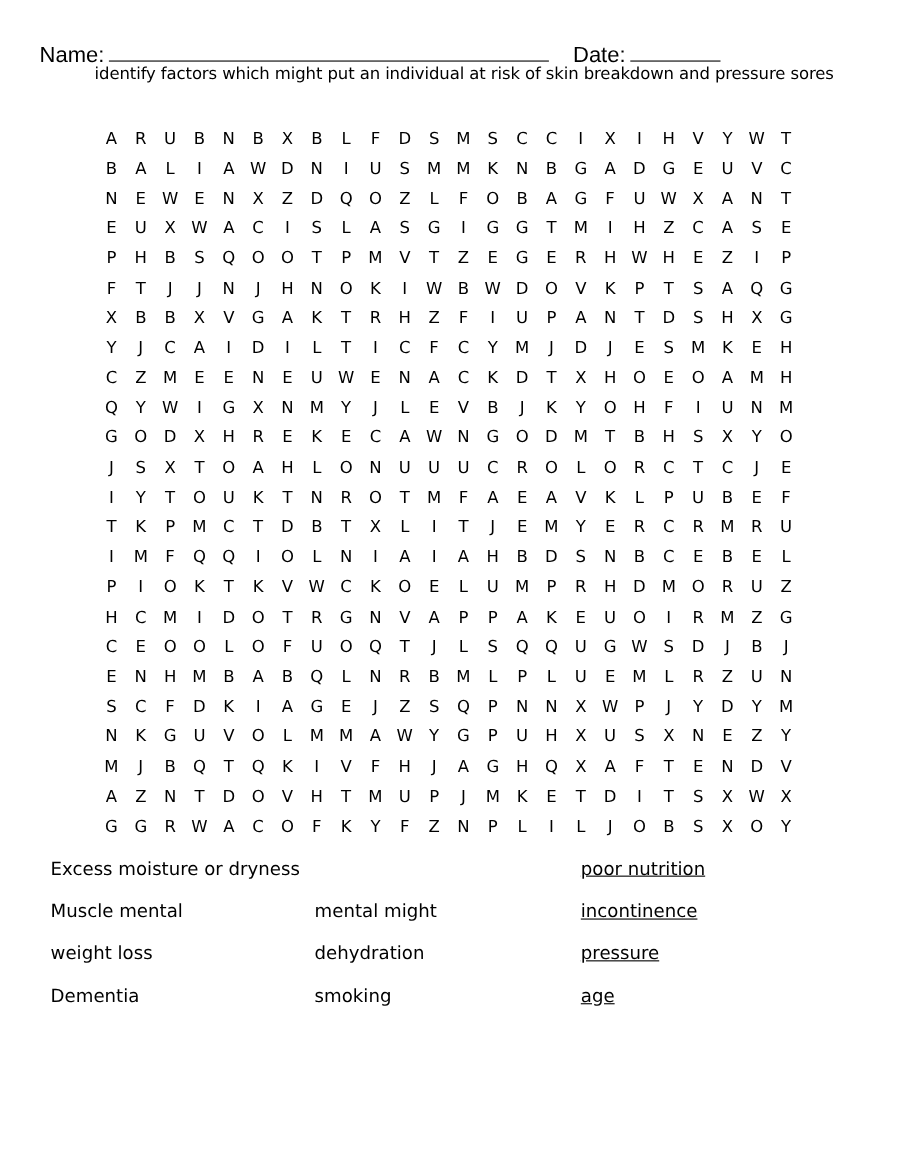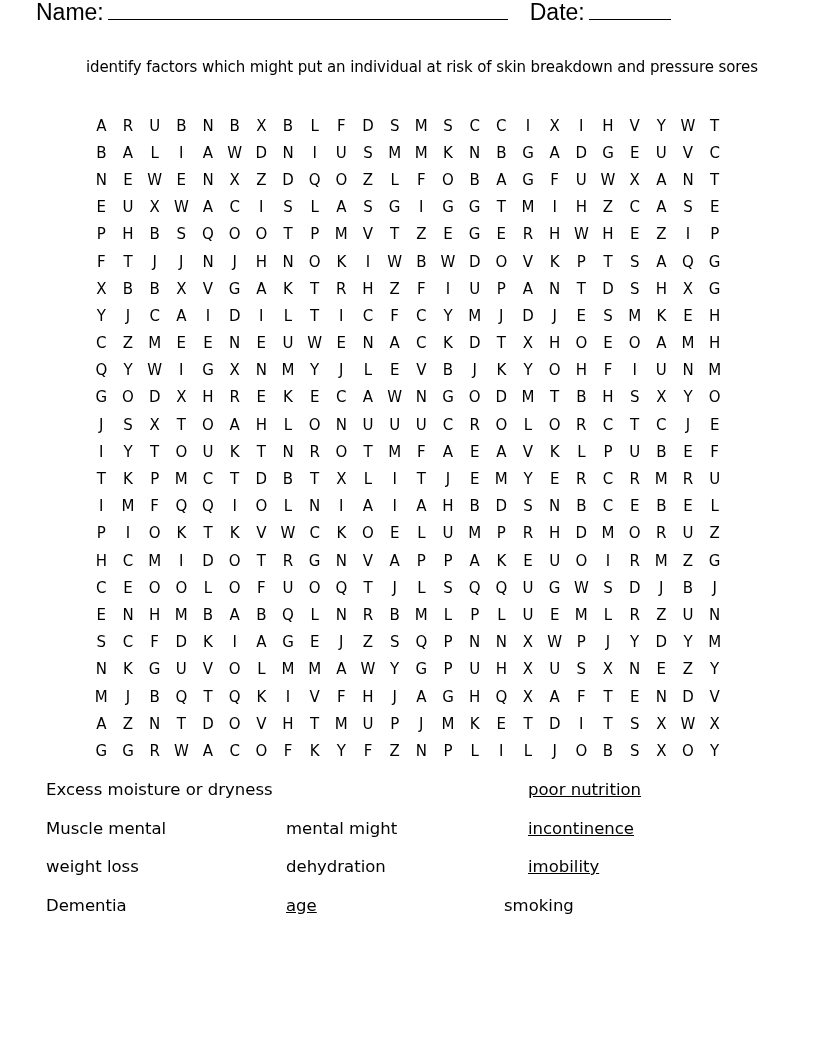--- a/index.html
+++ b/index.html
@@ -27,22 +27,23 @@
     display: flex;
     align-items: baseline;
     padding-left: 36px;
     padding-right: 38px;
     box-sizing: border-box;
     font-family: "Liberation Sans", sans-serif;
     font-size: 17px;
   }
   .field-label {
     white-space: nowrap;
-    font-size: 23px;
+    font-size: 20px;
     line-height: 24px;
+    margin-top: 38px;
   }
   .rule {
     display: inline-block;
     border-bottom: 1px solid #000;
     height: 15px;
     margin-left: 4px;
   }
   #name-rule { width: 400px; }
   #date-gap  { width: 22px; display:inline-block; }
   #date-rule { width: 82px; }
@@ -752,20 +753,20 @@
       <span class="word-cell word-col-2">poor nutrition</span>
     </div>
     <div class="word-row">
       <span class="word-cell word-col-0">Muscle mental</span>
       <span class="word-cell word-col-1">mental might</span>
       <span class="word-cell word-col-2">incontinence</span>
     </div>
     <div class="word-row">
       <span class="word-cell word-col-0">weight loss</span>
       <span class="word-cell word-col-1">dehydration</span>
-      <span class="word-cell word-col-2">imobility</span>
+      <span class="word-cell word-col-2">pressure</span>
     </div>
     <div class="word-row">
       <span class="word-cell word-col-0">Dementia</span>
+      <span class="word-cell word-col-1">smoking</span>
       <span class="word-cell word-col-2">age</span>
-      <span class="word-cell word-col-1">smoking</span>
     </div>
   </div>
 
 </body></html>

